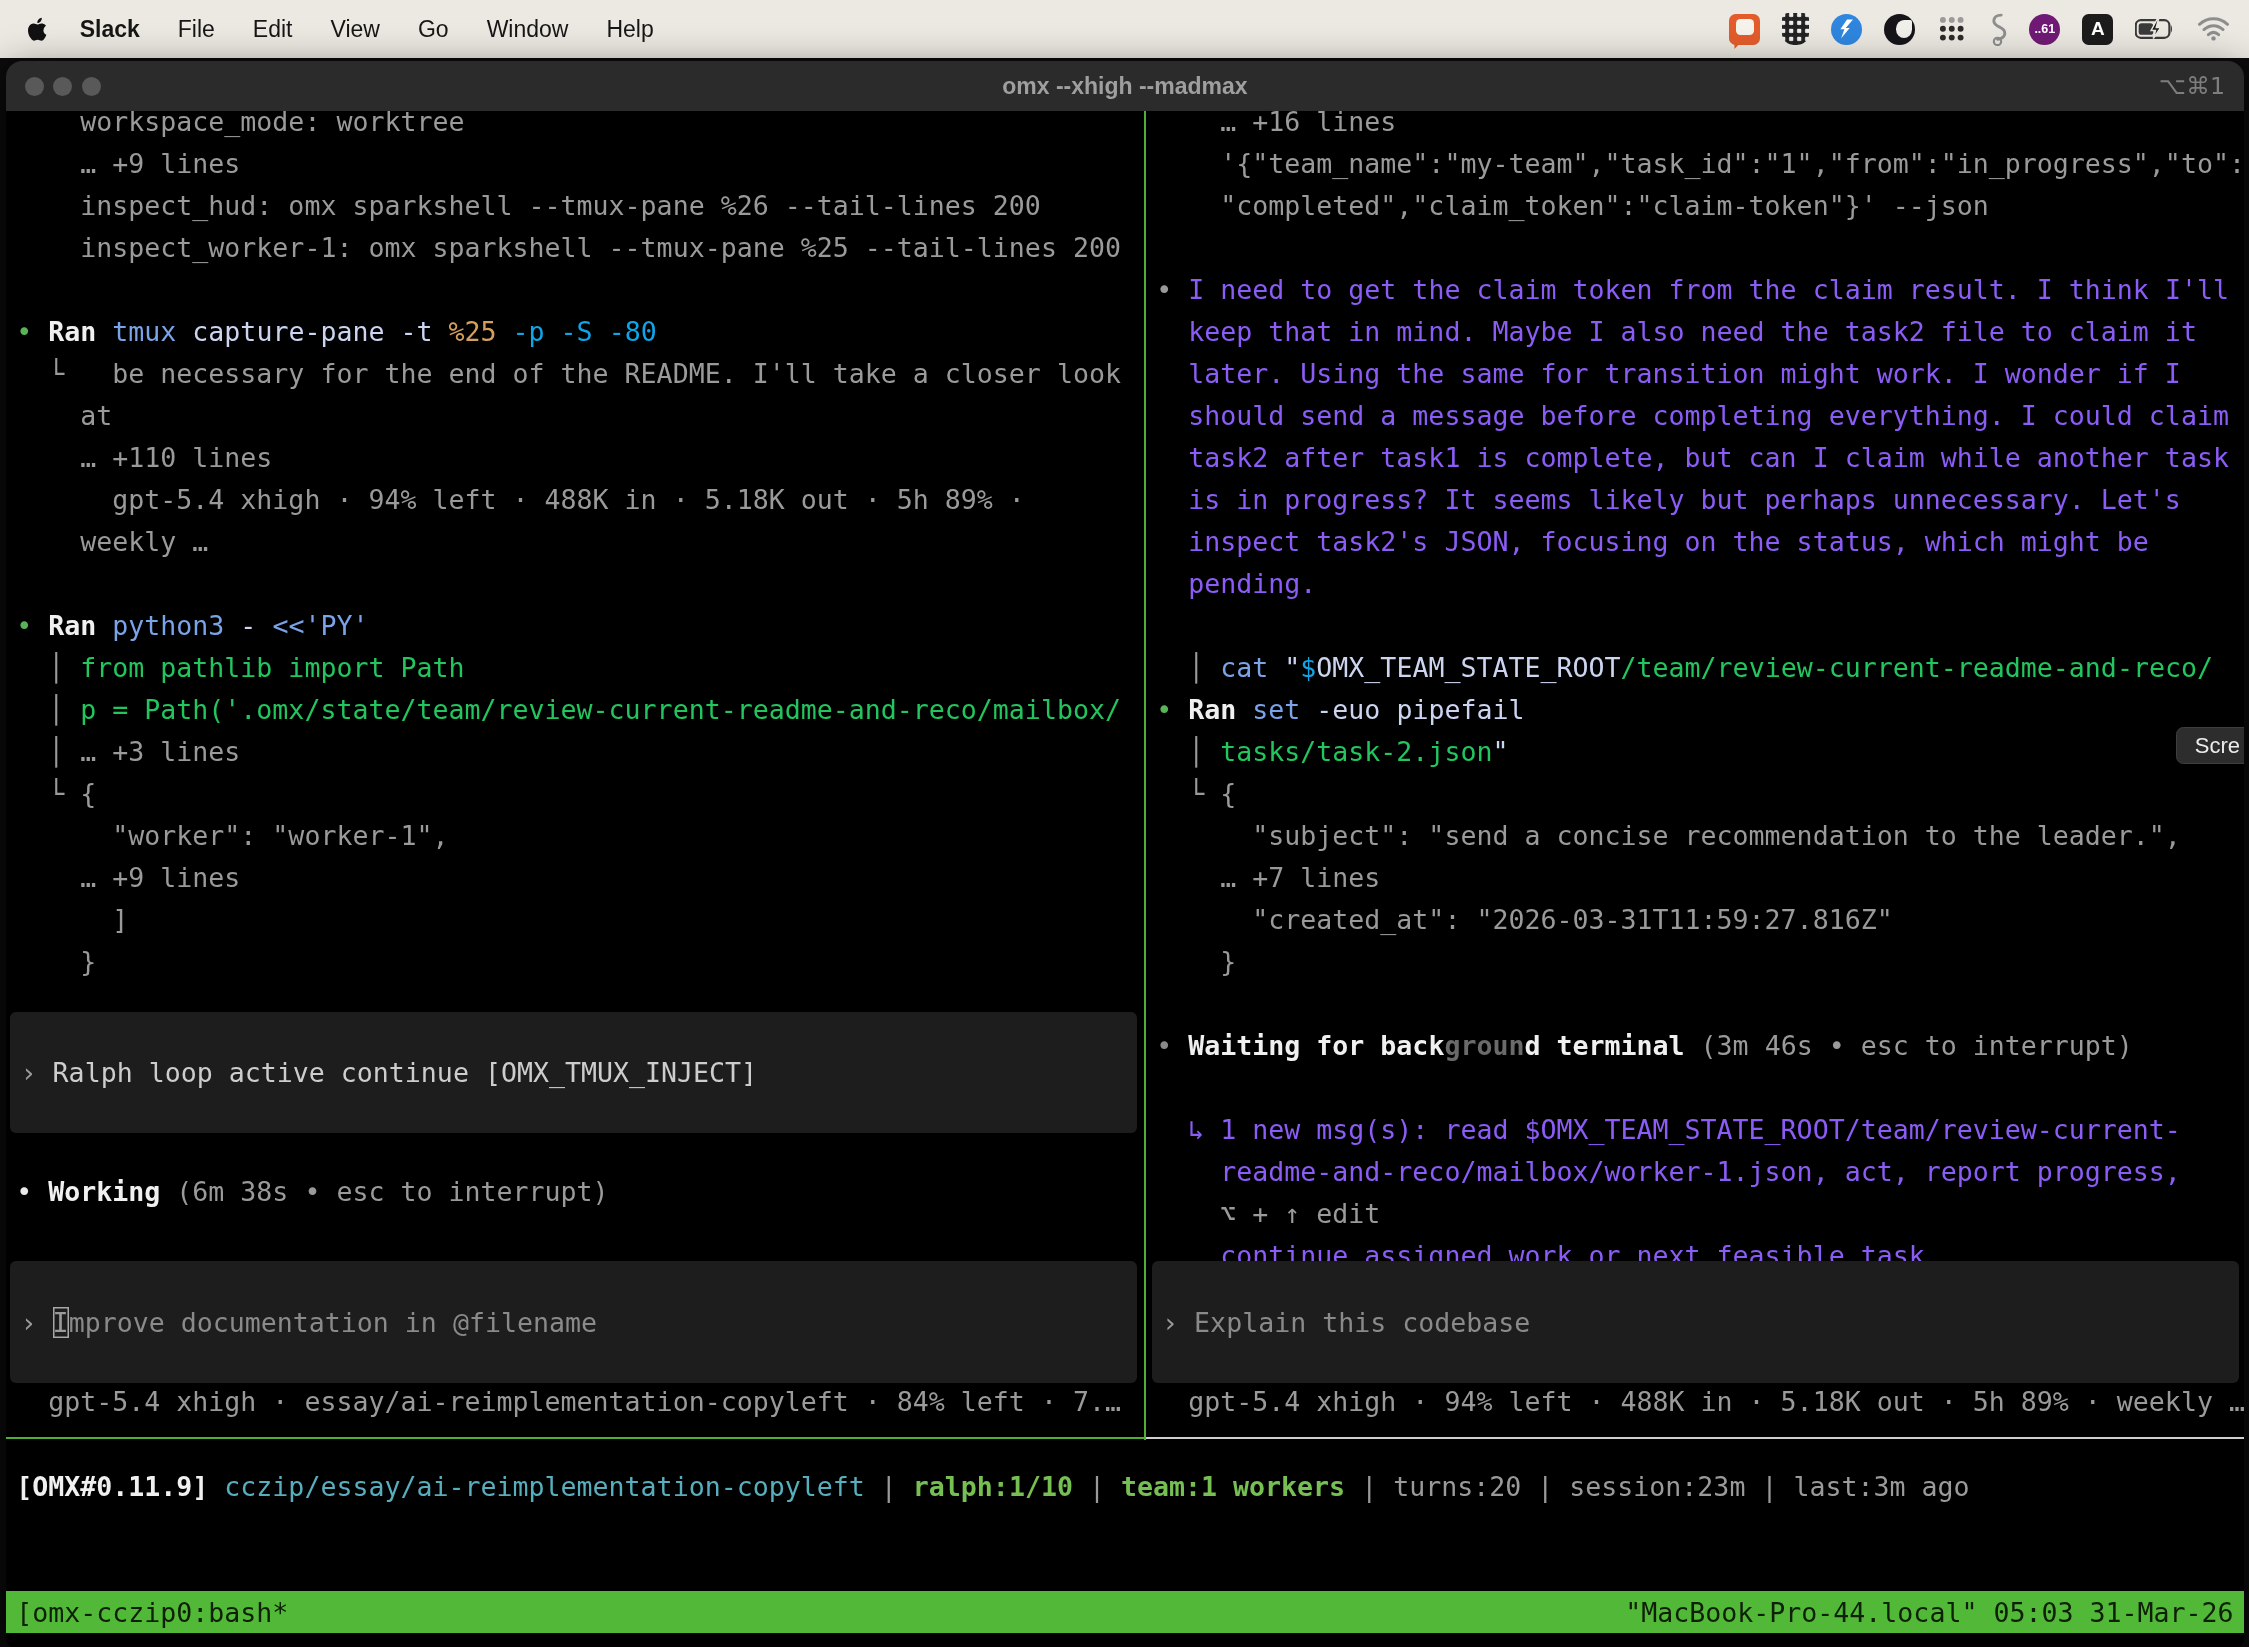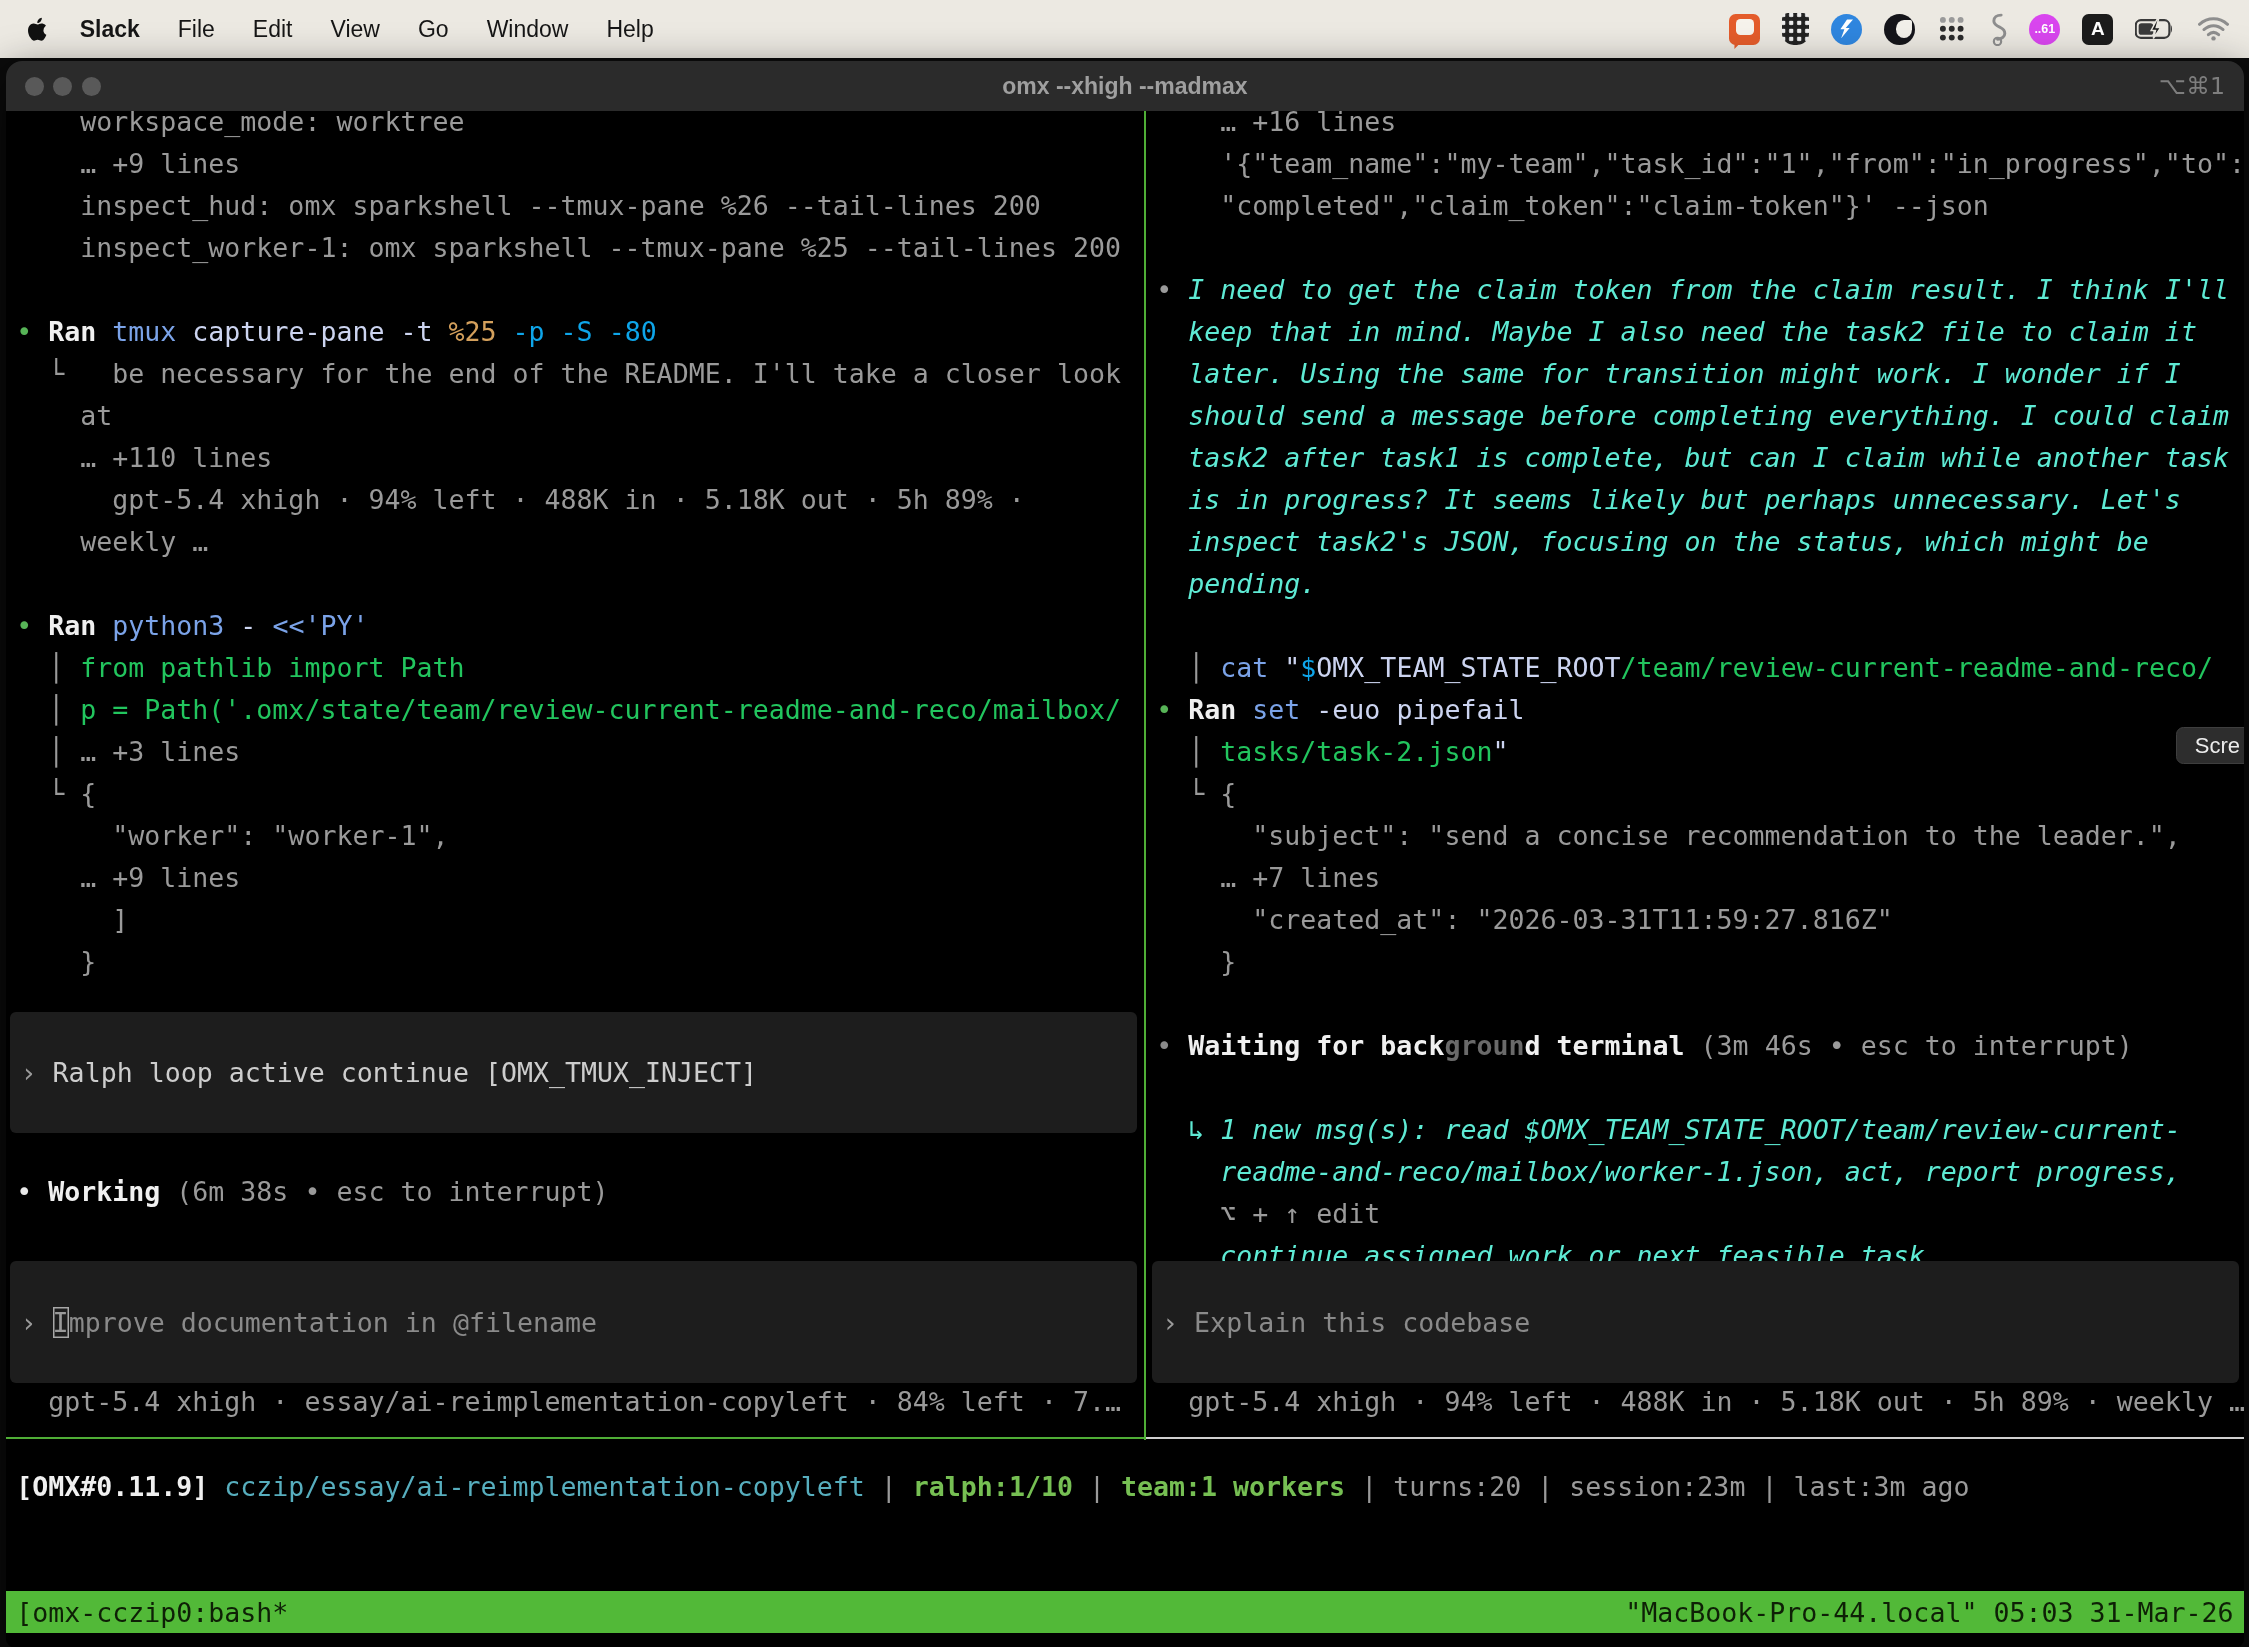--- a/index.html
+++ b/index.html
@@ -14,21 +14,21 @@
   .sicon{height:32px;display:flex;align-items:center;justify-content:center;}
   .ic-chat{width:31px;height:31px;background:#e45c2b;border-radius:6.6px;position:relative;}
   .ic-chat::after{content:"";position:absolute;left:6.6px;top:5.9px;width:17.7px;height:16px;background:#f6f3ec;border-radius:4.4px;}
   .ic-chat::before{content:"";position:absolute;left:5.2px;bottom:-4.4px;width:10.3px;height:10.3px;background:#e45c2b;clip-path:polygon(0 0,100% 0,0 100%);}
   .ic-shield{width:26.6px;height:32px;background:#222;border-radius:5.9px 5.9px 11.8px 11.8px;
     background-image:radial-gradient(circle,#eee 2.2px,transparent 2.6px);background-size:8px 8px;background-position:5.2px 5.9px;}
   .ic-blue{width:31px;height:31px;border-radius:50%;background:#2f86df;position:relative;}
   .ic-blue::after{content:"";position:absolute;left:8.9px;top:5.9px;width:13.3px;height:19px;background:#fff;clip-path:polygon(55% 0,100% 0,45% 45%,75% 45%,10% 100%,35% 52%,5% 52%);}
   .ic-crescent{width:31px;height:31px;border-radius:50%;background:#15151a;position:relative;overflow:hidden;}
   .ic-crescent::after{content:"";position:absolute;right:3px;top:6.6px;width:16px;height:17.7px;background:#f2f0ea;border-radius:50% 10% 50% 50%;}
-  .ic-61{width:31px;height:31px;border-radius:50%;background:#d946ef;color:#fff;font-size:12.5px;font-weight:700;display:flex;align-items:center;justify-content:center;font-family:"Liberation Sans",sans-serif;}
+  .ic-61{width:31px;height:31px;border-radius:50%;background:#701a75;color:#fff;font-size:12.5px;font-weight:700;display:flex;align-items:center;justify-content:center;font-family:"Liberation Sans",sans-serif;}
   .ic-a{width:31px;height:31px;border-radius:6.6px;background:#1c1c1c;color:#fff;font-size:19px;font-weight:700;display:flex;align-items:center;justify-content:center;font-family:"Liberation Sans",sans-serif;}
   
   .window{position:absolute;left:5.9px;top:61px;width:2238px;height:1587px;background:#000;border-radius:16px 16px 10.3px 10.3px;overflow:hidden;box-shadow:0 13.3px 44px rgba(0,0,0,.65);}
   .titlebar{position:absolute;left:0;top:0;width:100%;height:50px;background:#2b2b2b;display:flex;align-items:center;}
   .tl-dots{position:absolute;left:19px;top:0;height:50px;display:flex;align-items:center;gap:9.6px;}
   .tl-dot{width:19px;height:19px;border-radius:50%;background:#595959;}
   .wtitle{width:100%;text-align:center;font-family:"Liberation Sans",sans-serif;font-weight:600;font-size:23px;color:#9f9f9f;}
   .wshort{position:absolute;right:19px;top:0;height:50px;display:flex;align-items:center;font-family:"DejaVu Sans",sans-serif;font-size:23.6px;color:#7e7e7e;}
   
   .term{position:absolute;left:0;top:50px;width:2238px;height:1537px;background:#000;font-family:"DejaVu Sans Mono","DejaVu Sans",monospace;font-size:26.6px;color:#9a9a9a;}
@@ -47,21 +47,21 @@
   .workrow{position:absolute;left:10.3px;top:1065px;white-space:pre;}
   .statusrow{position:absolute;left:10.3px;top:1275px;white-space:pre;overflow:hidden;right:0;}
   .hudrow{position:absolute;left:10.3px;top:1360px;white-space:pre;}
   .tmuxbar{position:absolute;left:0;top:1480px;width:2238px;height:42px;background:#52b938;color:#0e2006;display:flex;align-items:center;justify-content:space-between;padding:0 10.3px;white-space:pre;}
   .tooltip{position:absolute;top:616px;right:-14.8px;height:37px;background:#2d2d2d;border:0.7px solid #3e3e3e;border-radius:7.4px;color:#ededed;font-family:"Liberation Sans",sans-serif;font-size:22px;display:flex;align-items:center;padding:0 17.7px;white-space:nowrap;}
   
   .c-g{color:#9a9a9a;} .c-w{color:#e9e9e9;} .c-lt{color:#cdcdcd;}
   .c-b{color:#f0f0f0;font-weight:bold;} .c-bdim{color:#6a6a6a;font-weight:bold;}
   .c-dot{color:#57b457;} .c-bl{color:#7ba3e8;} .c-lv{color:#ccd4f0;}
   .c-or{color:#d4a05c;} .c-pk{color:#0ea5e9;} .c-gr{color:#22c55e;}
-  .c-it{color:#5eead4;font-style:italic;} .c-dim{color:#8a8a8a;}
+  .c-it{color:#8b5cf6;} .c-dim{color:#8a8a8a;}
   .c-cy{color:#57aebe;} .c-hg{color:#76bf53;font-weight:bold;}
   .c-cur{color:#9a9a9a;box-shadow:inset 0 0 0 1.5px #a8a8a8;}
 </style>
 </head>
 <body>
 
 <div class="menubar">
   <span class="apple">
     <svg width="22" height="26.6" viewBox="0 0 30 36">
       <path fill="#111" d="M22.5 19.2c0-4 3.3-5.9 3.4-6-1.8-2.7-4.7-3.1-5.7-3.1-2.4-.3-4.7 1.4-6 1.4-1.2 0-3.1-1.4-5.1-1.3-2.6 0-5 1.5-6.4 3.9-2.7 4.7-.7 11.7 2 15.5 1.3 1.9 2.8 4 4.8 3.9 1.9-.1 2.7-1.2 5-1.2s3 1.2 5.1 1.2 3.4-1.9 4.7-3.8c1.5-2.2 2.1-4.3 2.1-4.4-.1 0-4-1.5-4-6.1z"></path>

